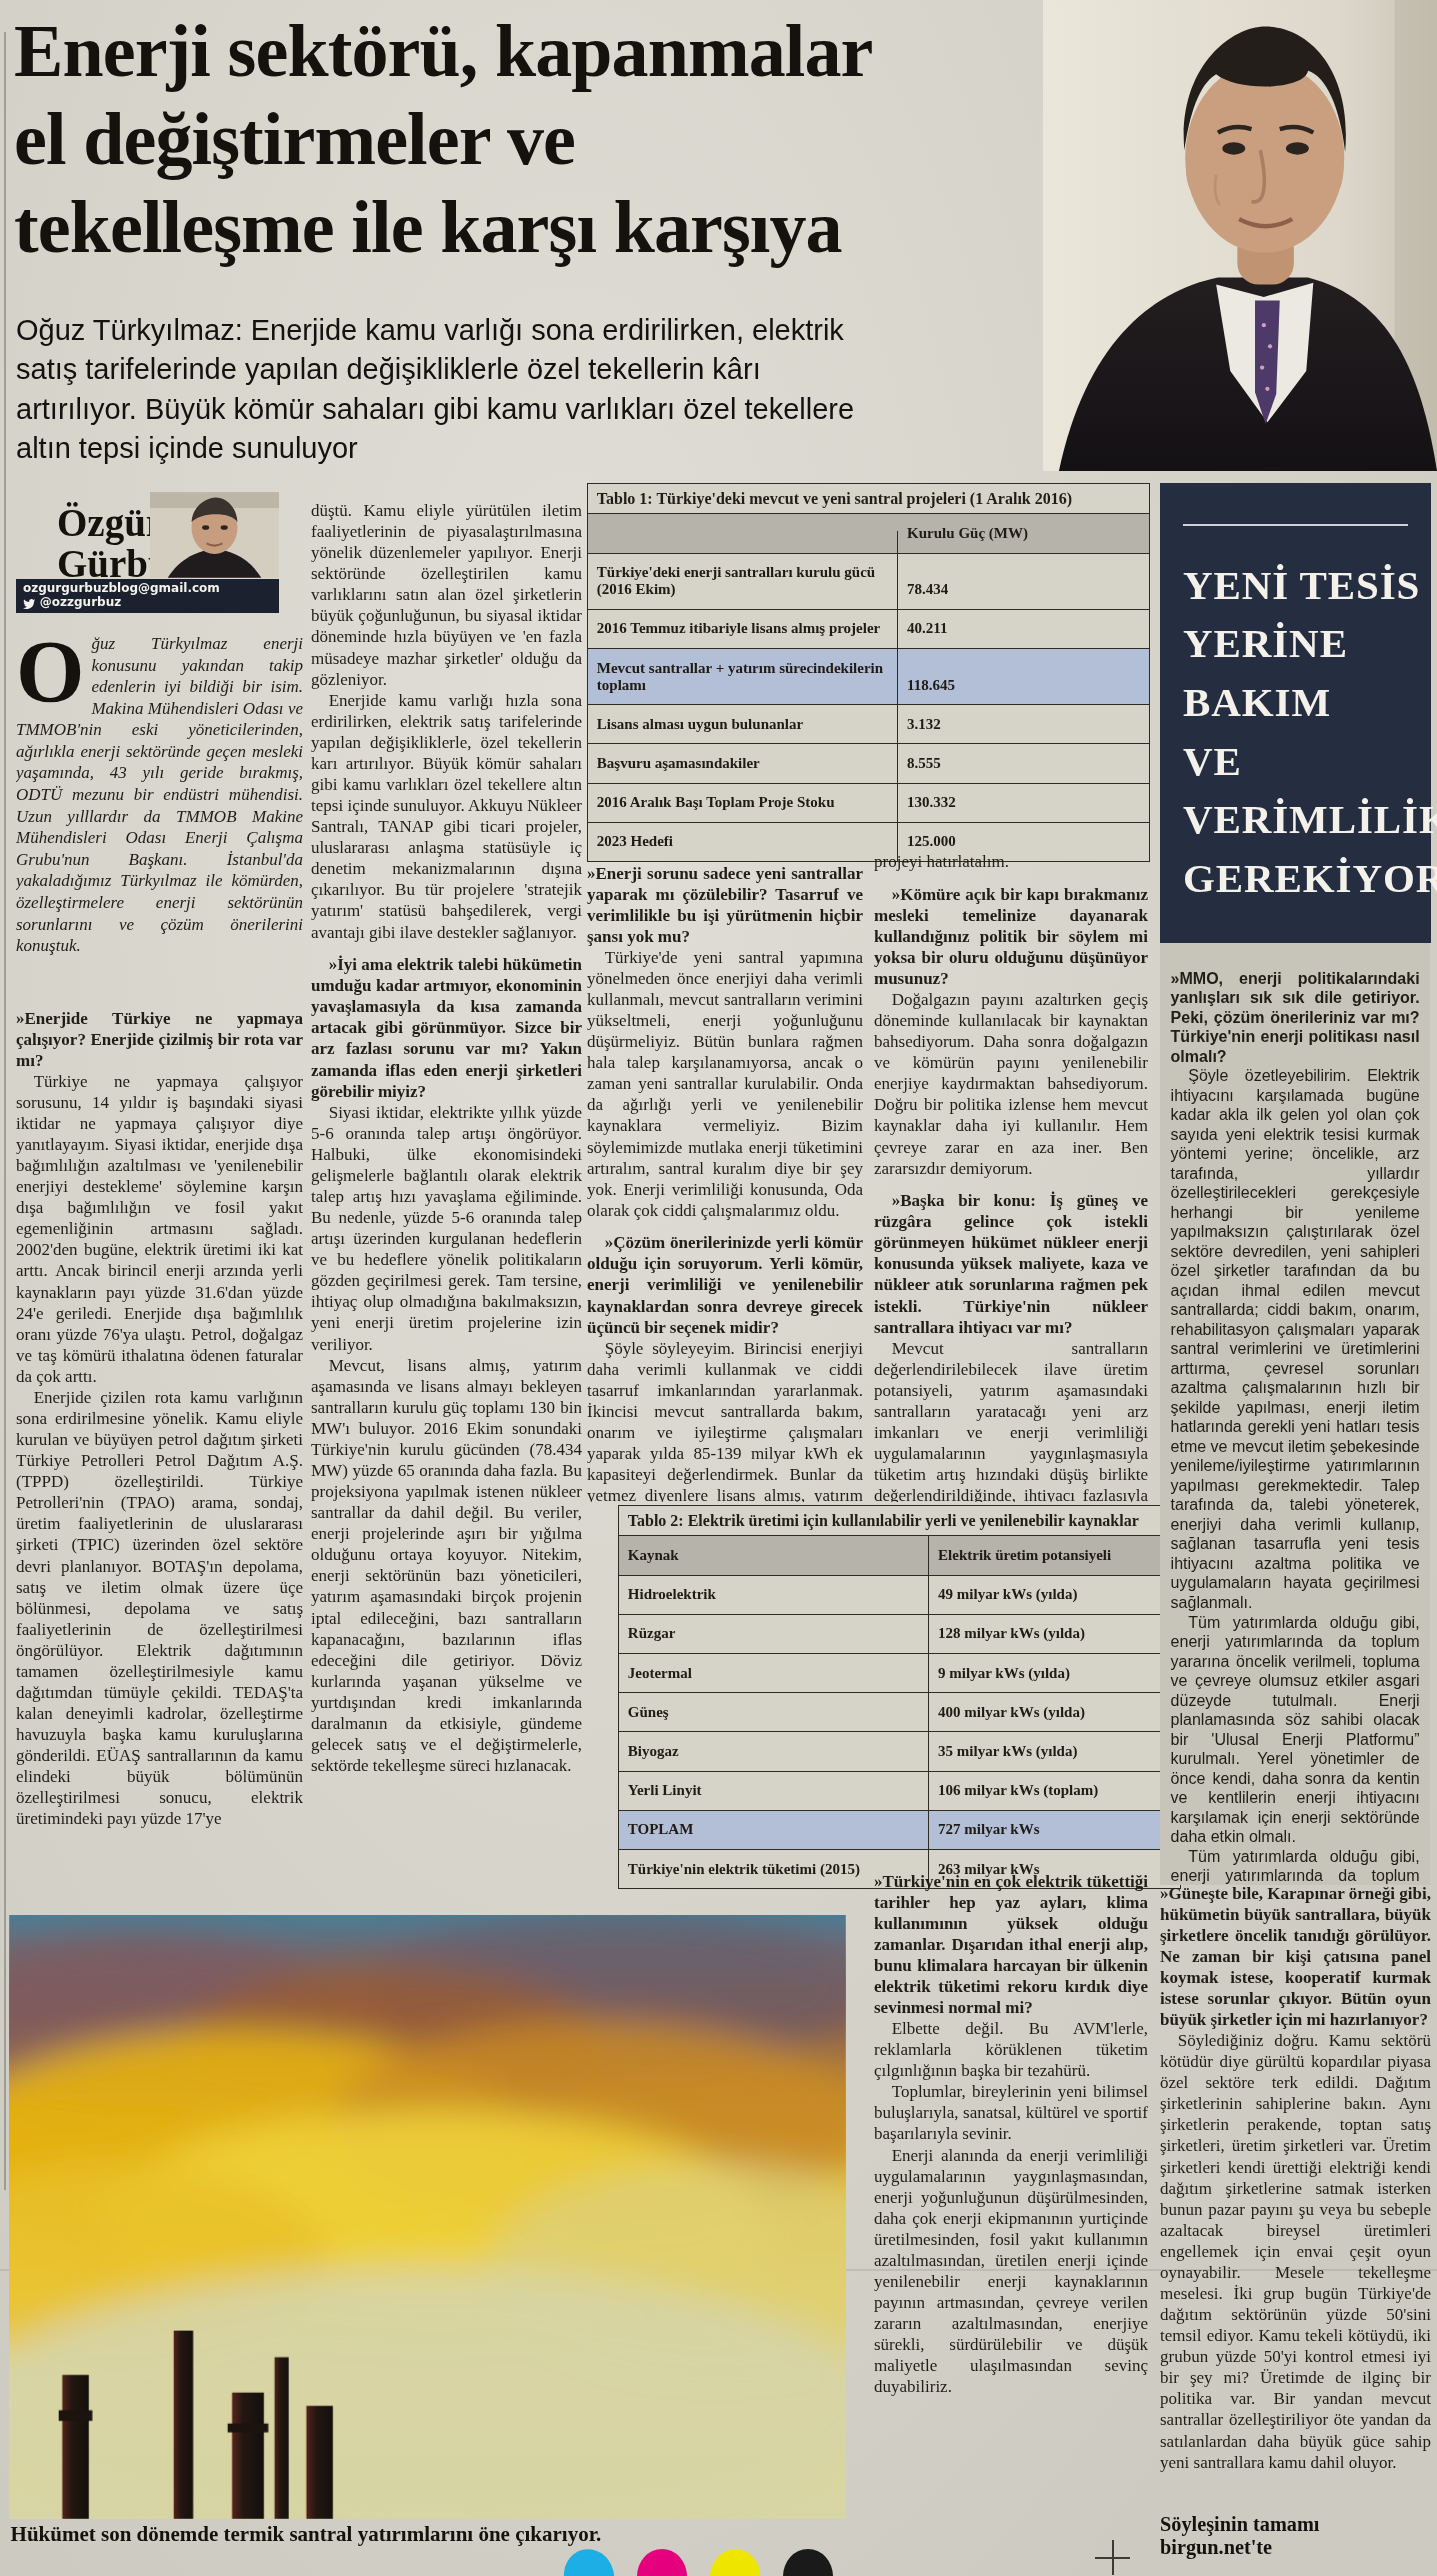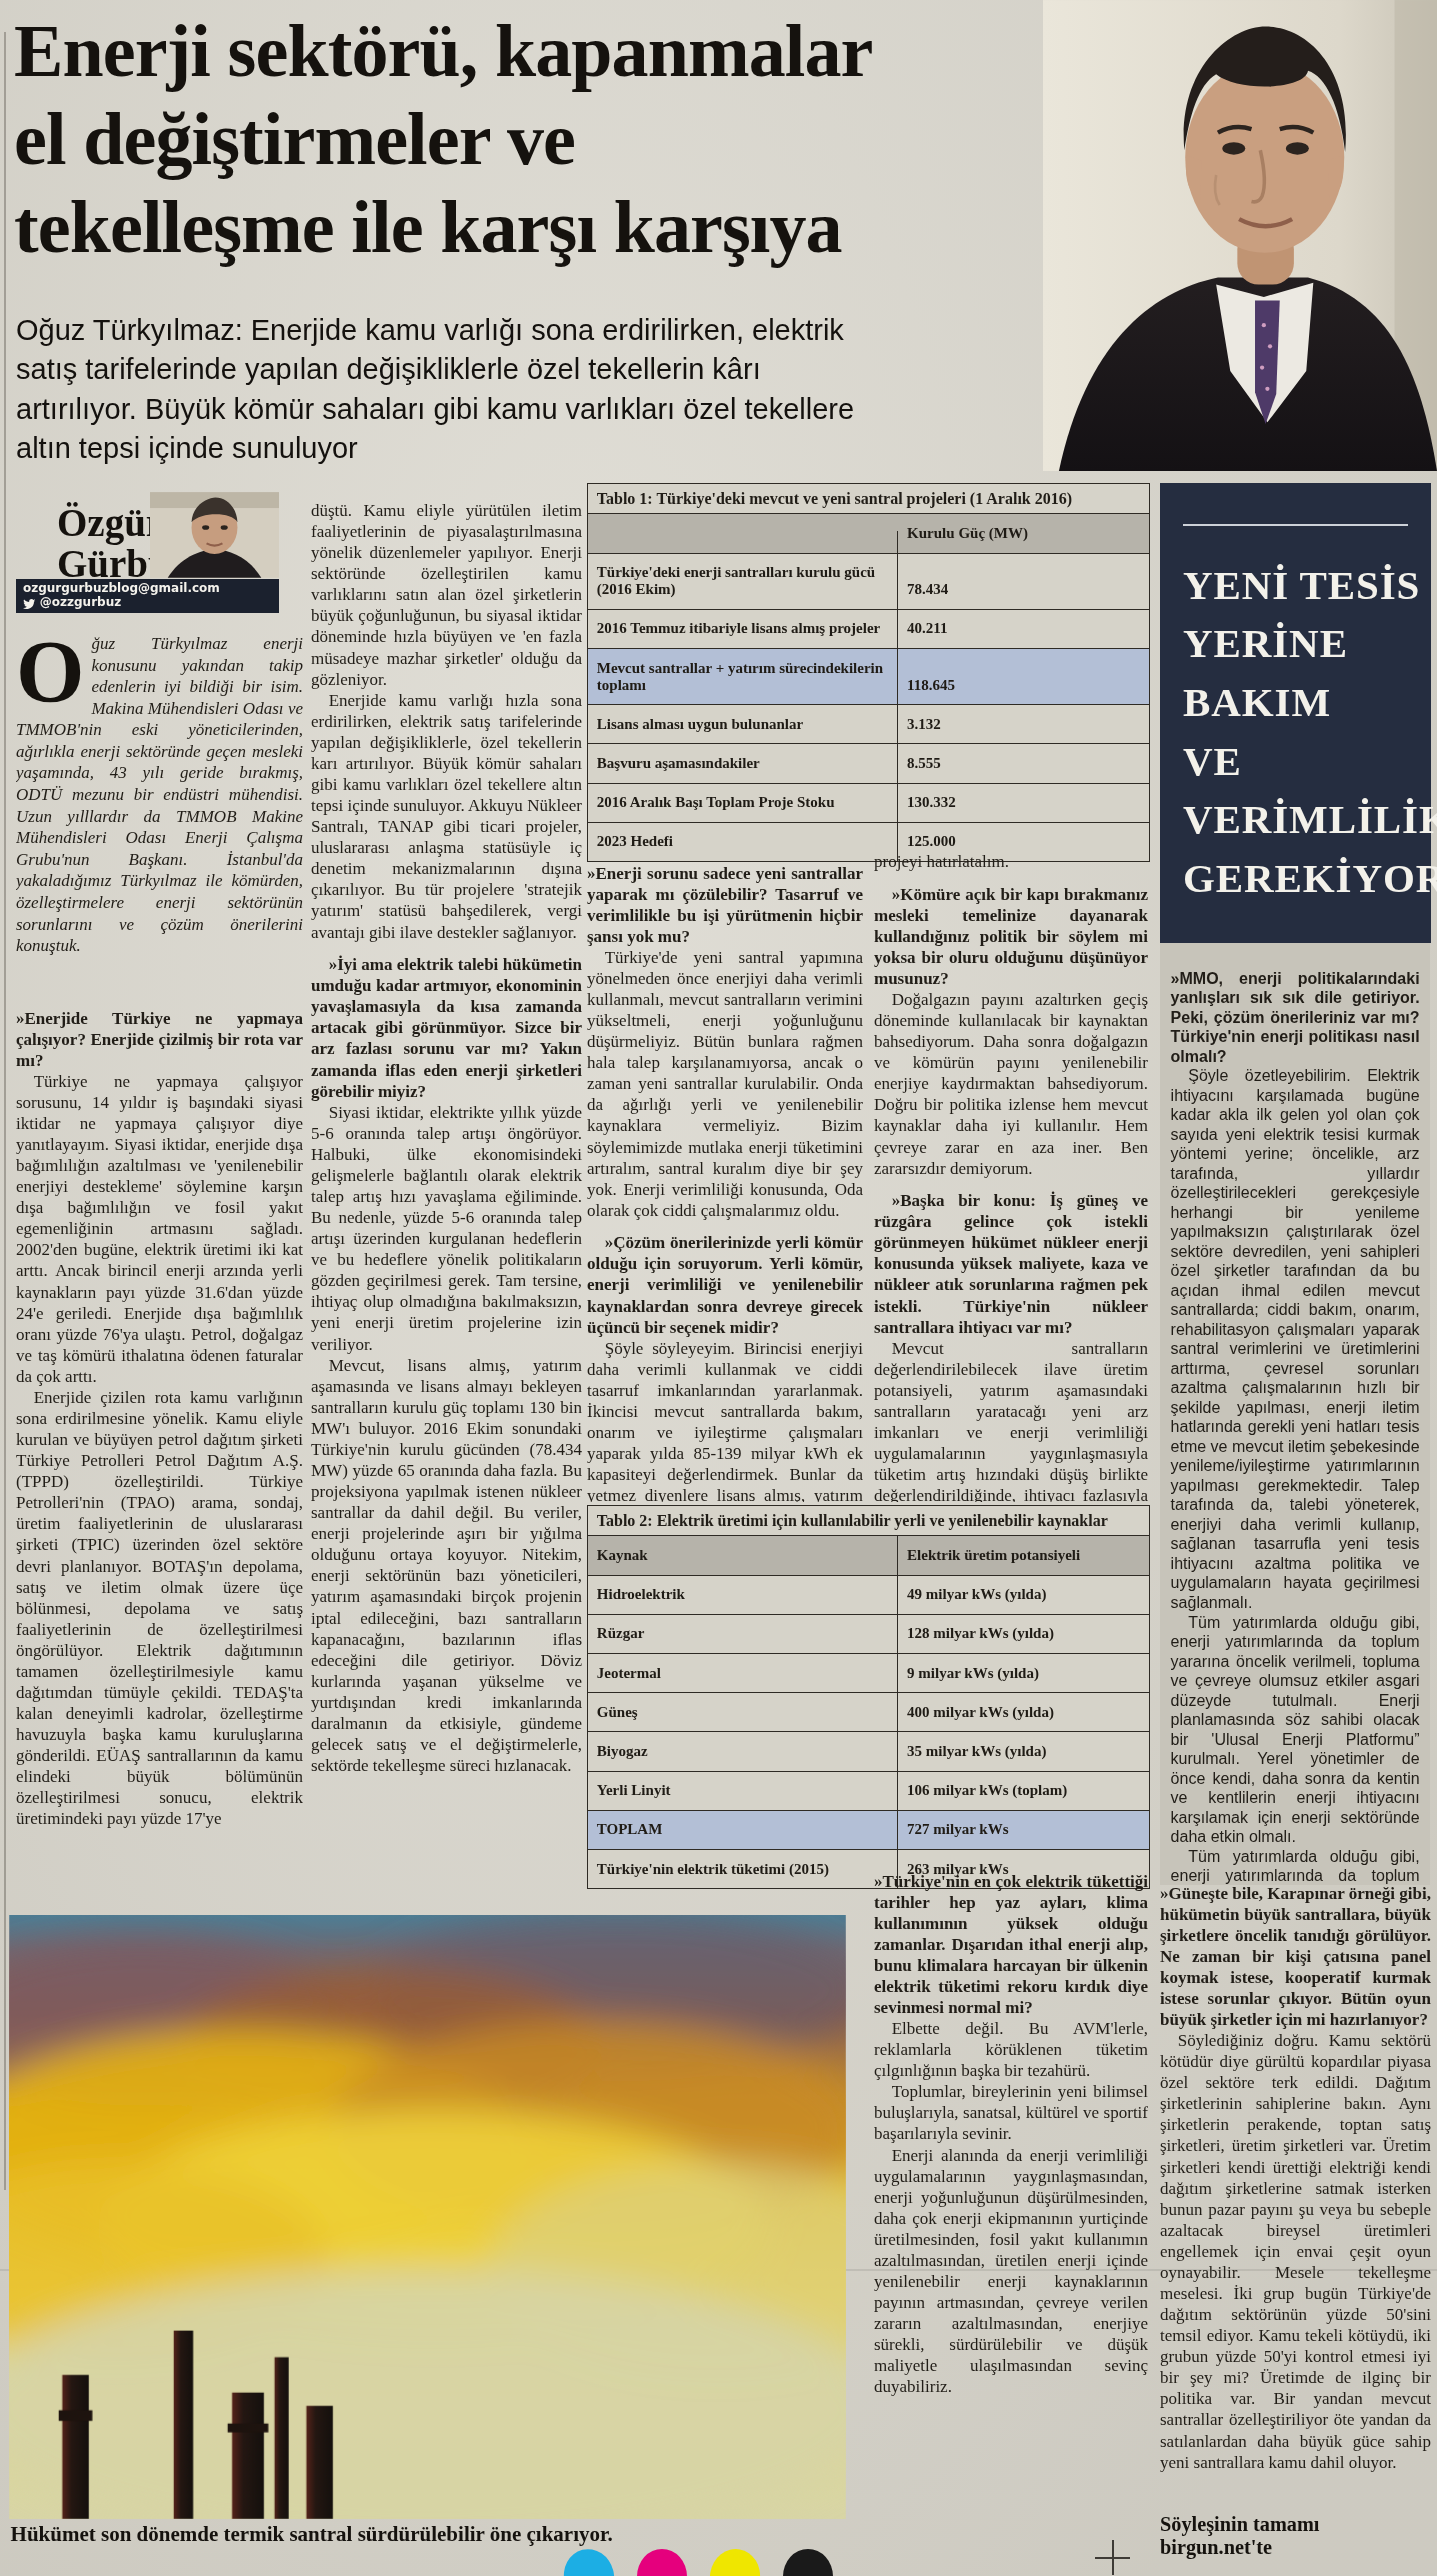--- a/index.html
+++ b/index.html
@@ -47,21 +47,21 @@
   .sans .para{font-family:"Liberation Sans",sans-serif;}
   #col1{left:16px;top:996px;width:287px;height:920px;}
   #col2{left:311px;top:500px;width:271px;height:1415px;}
   #col3{left:587px;top:851px;width:276px;height:651px;}
   #col4top{left:874px;top:851px;width:274px;height:651px;}
   #col4bottom{left:874px;top:1859px;width:274px;height:638px;}
 
   
   .ztable{position:absolute;border:1.8px solid #2e2a24;background:#d6d3c9;}
   #table1{left:587px;top:483px;width:561px;}
-  #table2{left:587px;top:1505px;width:561px;}
+  #table2{left:618px;top:1505px;width:561px;}
   .ttitle{padding:6.2px 8.8px 5.3px;font-weight:700;font-size:16px;border-bottom:1.8px solid #2e2a24;
           white-space:nowrap;overflow:hidden;}
   .trow{display:flex;border-top:1.4px solid #2e2a24;align-items:flex-end;}
   .trow:first-child{border-top:0;}
   .tc{padding:10.6px 8.8px;font-weight:700;font-size:15px;color:#1f1b15;}
   .tl{width:52%;border-right:1.4px solid #2e2a24;}
   .tv{flex:1;}
   .thead{background:#b6b3aa;}
   .hl{background:#b3bfd6;}
 
@@ -330,21 +330,21 @@
         <rect x="60" y="520" width="30" height="163" fill="url(#stack)"></rect>
         <rect x="56" y="560" width="38" height="12" fill="#1d130e"></rect>
         <rect x="186" y="470" width="22" height="213" fill="url(#stack)"></rect>
         <rect x="252" y="540" width="36" height="143" fill="url(#stack)"></rect>
         <rect x="247" y="575" width="46" height="10" fill="#1d130e"></rect>
         <rect x="300" y="500" width="16" height="183" fill="url(#stack)"></rect>
         <rect x="336" y="555" width="30" height="128" fill="url(#stack)"></rect>
       </g>
     </svg>
   </div>
-  <p class="caption">Hükümet son dönemde termik santral sürdürülebilir öne çıkarıyor.</p>
+  <p class="caption">Hükümet son dönemde termik santral yatırımlarını öne çıkarıyor.</p>
 
   <div class="navybox">
     <div class="navyrule topr"></div>
     <div class="navytitle">
       <span>YENİ TESİS</span>
       <span>YERİNE BAKIM</span>
       <span>VE VERİMLİLİK</span>
       <span>GEREKİYOR</span>
     </div>
     <div class="navyrule botr"></div>

